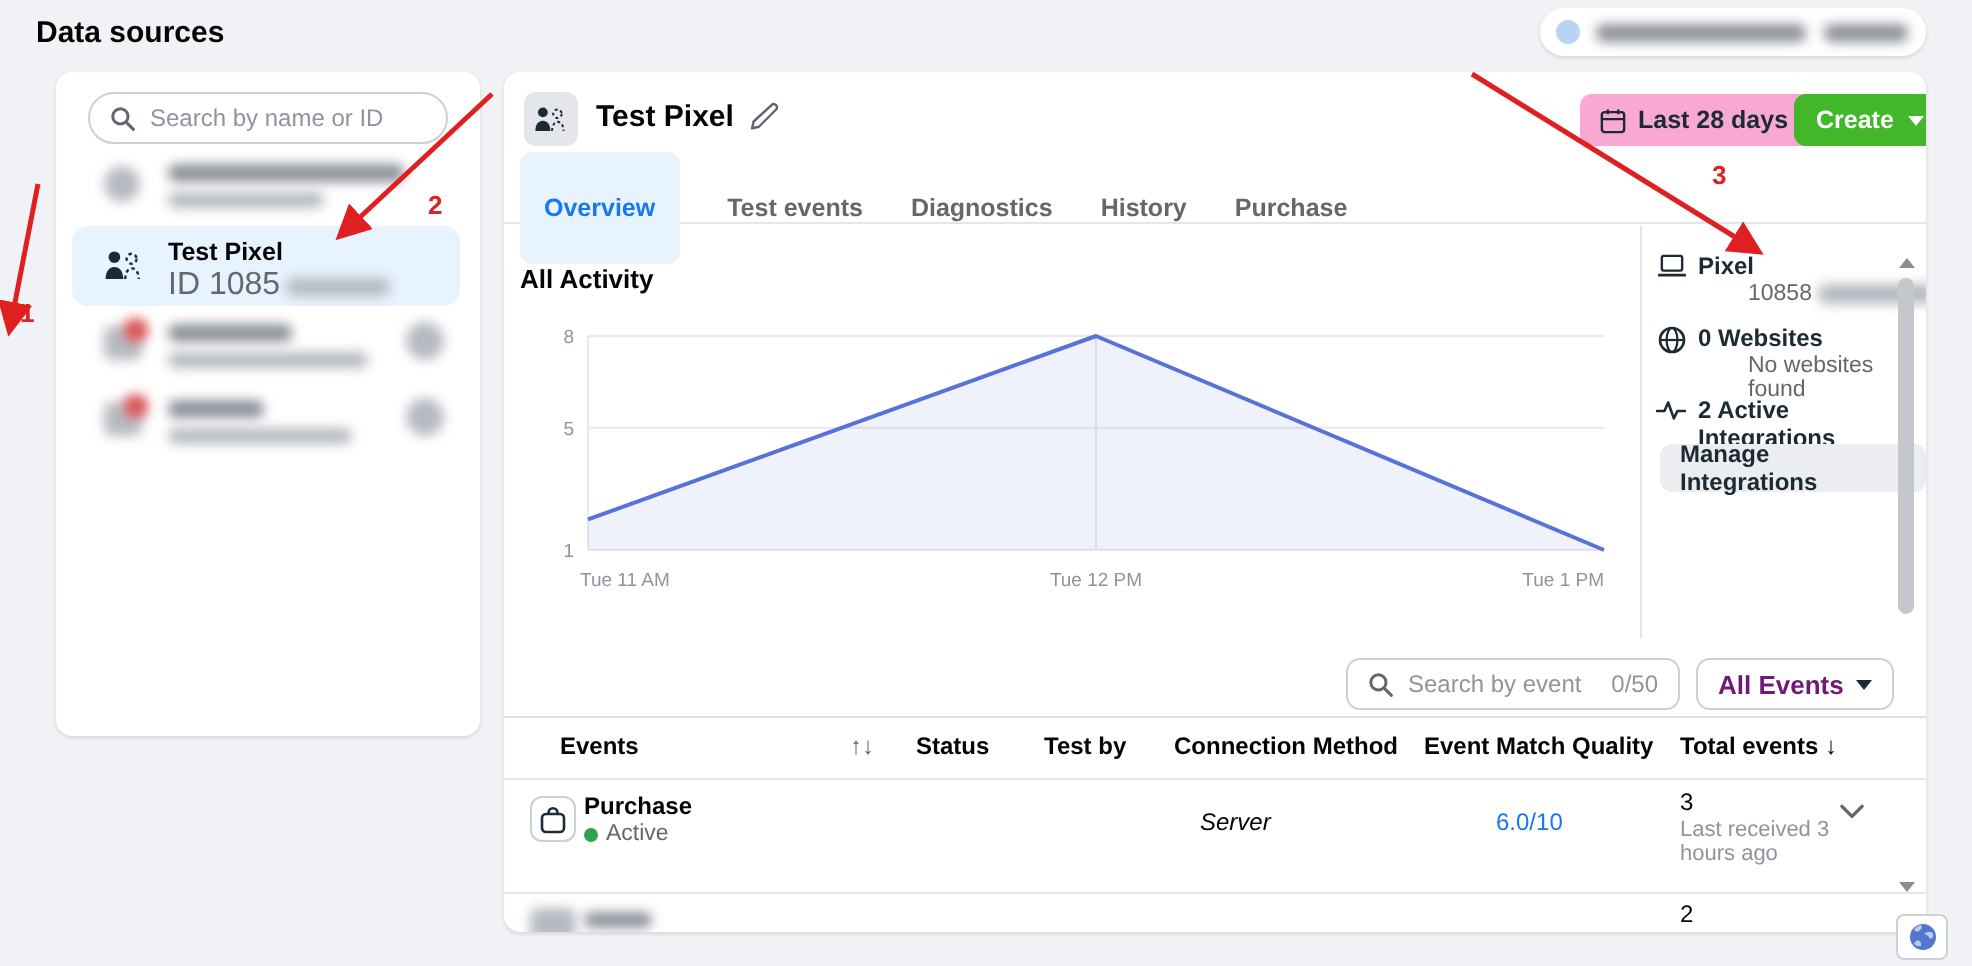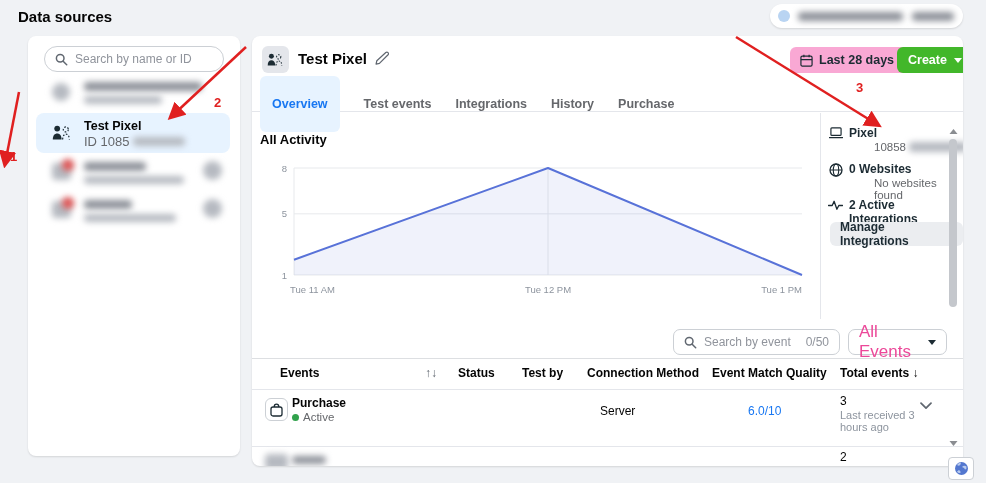--- a/index.html
+++ b/index.html
@@ -15,21 +15,21 @@
   .blur-red { background:#e05252; filter:blur(3px); border-radius:50%; }
   .page-title { font-size:15px; font-weight:700; }
   .search-box {
     display:flex; align-items:center; gap:7px; background:#fff;
     border:1px solid #ccd0d5; border-radius:14px; padding:0 10px; height:26px;
   }
   .search-box .ph { font-size:12px; color:#90949c; white-space:nowrap; }
   .icon { display:inline-flex; align-items:center; justify-content:center; flex:0 0 auto; }
   .sel-row { background:#e7f3ff; border-radius:8px; }
   .item-title { font-size:12.5px; font-weight:700; color:#050505; }
-  .item-sub { font-size:13px; color:#65676b; display:flex; align-items:center; gap:3px; }
+  .item-sub { font-size:16px; color:#65676b; display:flex; align-items:center; gap:3px; }
   .tab { font-size:12.5px; font-weight:700; color:#65676b; padding:5px 0; cursor:default; }
   .tab.active { color:#1877f2; background:#e7f3ff; border-radius:6px; padding:21px 12px; }
   .btn-gray {
     display:inline-flex; align-items:center; gap:6px; background:#f9a8d4; border-radius:6px;
     font-size:12.5px; font-weight:700; color:#1c2b33; padding:0 10px; height:26px;
   }
   .btn-green {
     display:inline-flex; align-items:center; gap:7px; background:#42b72a; border-radius:6px;
     font-size:12.5px; font-weight:700; color:#fff; padding:0 11px; height:26px;
   }
@@ -54,21 +54,21 @@
 <div class="screen">
 
   <div class="abs page-title" style="left:18px; top:8px;">Data sources</div>
 
   <div class="abs card" style="left:770px; top:4px; width:193px; height:24px; border-radius:13px;">
     <div class="abs" style="left:8px; top:6px; width:12px; height:12px; border-radius:50%; background:#b9d4f2;"></div>
     <div class="abs blur-dark" style="left:28px; top:8px; width:105px; height:9px;"></div>
     <div class="abs blur-dark" style="left:142px; top:8px; width:42px; height:9px;"></div>
   </div>
 
-  <div class="abs card" style="left:28px; top:36px; width:212px; height:420px;">
+  <div class="abs card" style="left:28px; top:36px; width:212px; height:332px;">
     <div class="abs search-box" style="left:16px; top:10px; width:180px;">
       <span class="icon">
         <svg width="13" height="13" viewBox="0 0 14 14">
             <circle cx="5.6" cy="5.6" r="4.1" fill="none" stroke="#606770" stroke-width="1.6"></circle>
             <line x1="8.8" y1="8.8" x2="12.6" y2="12.6" stroke="#606770" stroke-width="1.6" stroke-linecap="round"></line>
           </svg>
       </span>
       <span class="ph">Search by name or ID</span>
     </div>
 
@@ -127,21 +127,21 @@
       <span class="abs" style="left:46px; top:14px; font-size:15px; font-weight:700;">Test Pixel</span>
       <span class="abs icon" style="left:122px; top:15px;">
         <svg width="15" height="15" viewBox="0 0 16 16">
             <path d="M12.6,1.6 a1.7,1.7 0 0 1 2.4,2.4 L5.8,13.2 2.2,14 3,10.4 Z" fill="none" stroke="#606770" stroke-width="1.3" stroke-linejoin="round"></path>
           </svg>
       </span>
 
       <div class="abs" style="left:8px; top:40px; display:flex; align-items:center; gap:24px;">
         <span class="tab active">Overview</span>
         <span class="tab">Test events</span>
-        <span class="tab">Integrations</span>
+        <span class="tab">Diagnostics</span>
         <span class="tab">History</span>
         <span class="tab">Purchase</span>
       </div>
 
       <div class="abs btn-gray" style="left:538px; top:11px;">
         <span class="icon">
           <svg width="13" height="13" viewBox="0 0 14 14">
               <rect x="1" y="2.2" width="12" height="10.8" rx="1.5" fill="none" stroke="#1c2b33" stroke-width="1.3"></rect>
               <line x1="1" y1="6" x2="13" y2="6" stroke="#1c2b33" stroke-width="1.3"></line>
               <line x1="4.2" y1="0.8" x2="4.2" y2="3.4" stroke="#1c2b33" stroke-width="1.3"></line>
@@ -227,21 +227,21 @@
         <svg width="13" height="13" viewBox="0 0 14 14">
             <circle cx="5.6" cy="5.6" r="4.1" fill="none" stroke="#606770" stroke-width="1.6"></circle>
             <line x1="8.8" y1="8.8" x2="12.6" y2="12.6" stroke="#606770" stroke-width="1.6" stroke-linecap="round"></line>
           </svg>
       </span>
       <span class="ph" style="flex:1;">Search by event</span>
       <span class="ph">0/50</span>
     </div>
 
     <div class="abs" style="left:596px; top:293px; width:99px; height:26px; border:1px solid #ccd0d5; border-radius:7px; display:flex; align-items:center; justify-content:space-between; padding:0 10px; background:#fff;">
-      <span style="font-size:17px; color:#ec4899;">All Events</span>
+      <span style="font-size:13px; color:#701a75;font-weight:bold;">All Events</span>
       <span class="caret"></span>
     </div>
 
     <div class="divider-h" style="left:0; top:322px; width:711px;"></div>
     <div>
       <span class="th" style="left:28px; top:330px;">Events</span>
       <span class="th" style="left:173px; top:330px; color:#606770; font-weight:400;">↑↓</span>
       <span class="th" style="left:206px; top:330px;">Status</span>
       <span class="th" style="left:270px; top:330px;">Test by</span>
       <span class="th" style="left:335px; top:330px;">Connection Method</span>
@@ -257,21 +257,21 @@
               <rect x="1" y="4" width="11" height="9" rx="2" fill="none" stroke="#1c2b33" stroke-width="1.3"></rect>
               <path d="M4.3,4 V3.3 a2.2,2.2 0 0 1 4.4,0 V4" fill="none" stroke="#1c2b33" stroke-width="1.3"></path>
             </svg>
         </span>
       </div>
       <span class="td" style="left:40px; top:360px; font-weight:700;">Purchase</span>
       <span class="td" style="left:40px; top:375px; color:#65676b; font-size:11.5px; display:flex; align-items:center; gap:4px;">
         <span class="dot-green"></span>
         <span>Active</span>
       </span>
-      <span class="td" style="left:348px; top:368px;">Server</span>
+      <span class="td" style="left:348px; top:368px;font-style:italic;">Server</span>
       <span class="td link" style="left:496px; top:368px;">6.0/10</span>
       <span class="td" style="left:588px; top:358px;">3</span>
       <span class="td sub" style="left:588px; top:373px;">Last received 3</span>
       <span class="td sub" style="left:588px; top:385px;">hours ago</span>
       <span class="abs icon" style="left:668px; top:366px;">
         <svg width="12" height="8" viewBox="0 0 12 8">
             <path d="M1,1.2 L6,6.2 11,1.2" fill="none" stroke="#606770" stroke-width="1.7" stroke-linecap="round" stroke-linejoin="round"></path>
           </svg>
       </span>
     </div>

